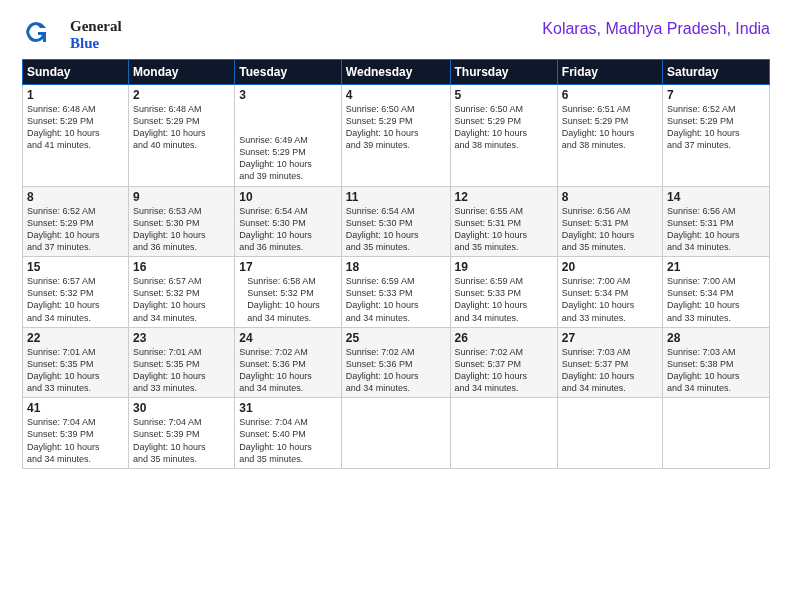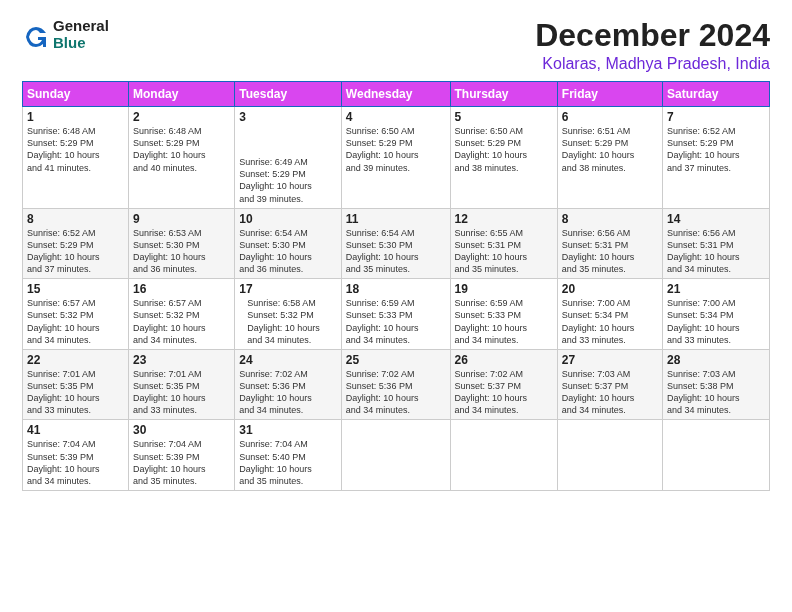--- a/index.html
+++ b/index.html
@@ -17,37 +17,38 @@
       background: #fff;
     }
     .header-area {
       display: flex;
       justify-content: space-between;
       align-items: flex-start;
       margin-bottom: 8px;
     }
     .logo {
       display: flex;
-      align-items: flex-end;
-      gap: 1px;
+      align-items: flex-start;
+      gap: 18px;
+      font-family: Liberation Serif, serif;
     }
     .logo-text {
       display: flex;
       flex-direction: column;
       line-height: 1.1;
     }
     .logo-general {
       font-size: 15px;
       font-weight: bold;
       color: #222;
     }
     .logo-blue {
       font-size: 15px;
       font-weight: bold;
-      color: #0f766e;
+      color: #1d4ed8;
     }
     .logo-icon {
       width: 28px;
       height: 28px;
       margin-right: 2px;
     }
     .title-area {
       text-align: right;
     }
     .main-title {
@@ -60,21 +61,21 @@
       font-size: 16px;
       color: #6d28d9;
       margin-top: 2px;
     }
     .calendar {
       width: 100%;
       border-collapse: collapse;
       font-size: 9.5px;
     }
     .calendar th {
-      background: #d946ef;
+      background: #0f172a;
       color: #fff;
       padding: 5px 4px;
       text-align: left;
       font-size: 12px;
       font-weight: bold;
       border: 1px solid #1565C0;
     }
     .calendar td {
       border: 1px solid #ccc;
       vertical-align: top;
@@ -110,21 +111,20 @@
     <div class="logo">
       <svg class="logo-icon" viewBox="0 0 28 28">
         <path d="M14 4 Q20 4 24 10 L18 10 Q16 7 14 7 Q9 7 7 14 Q9 21 14 21 Q18 21 20 17 L16 17 L16 14 L24 14 L24 24 L21 24 L21 21 Q18 24 14 24 Q6 24 4 14 Q6 4 14 4Z" fill="#1565C0"></path>
       </svg>
       <div class="logo-text">
         <span class="logo-general">General</span>
         <span class="logo-blue">Blue</span>
       </div>
     </div>
     <div class="title-area">
-      <div class="main-title">December 2024</div>
       <div class="subtitle">Kolaras, Madhya Pradesh, India</div>
     </div>
   </div>
 
   <table class="calendar">
     <thead>
       <tr>
         <th>Sunday</th>
         <th>Monday</th>
         <th>Tuesday</th>

